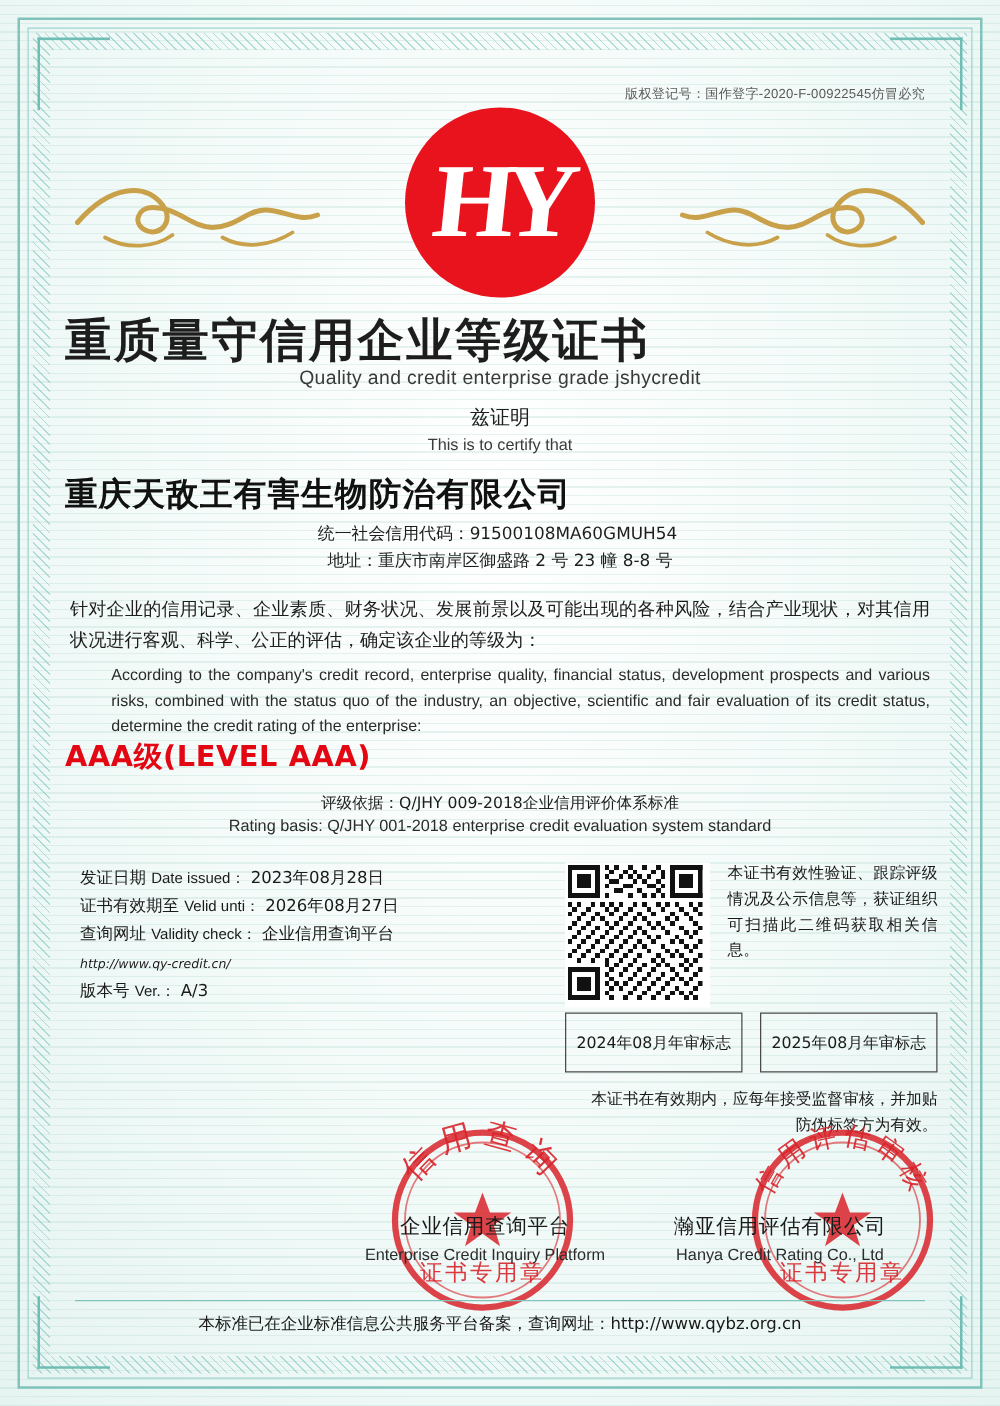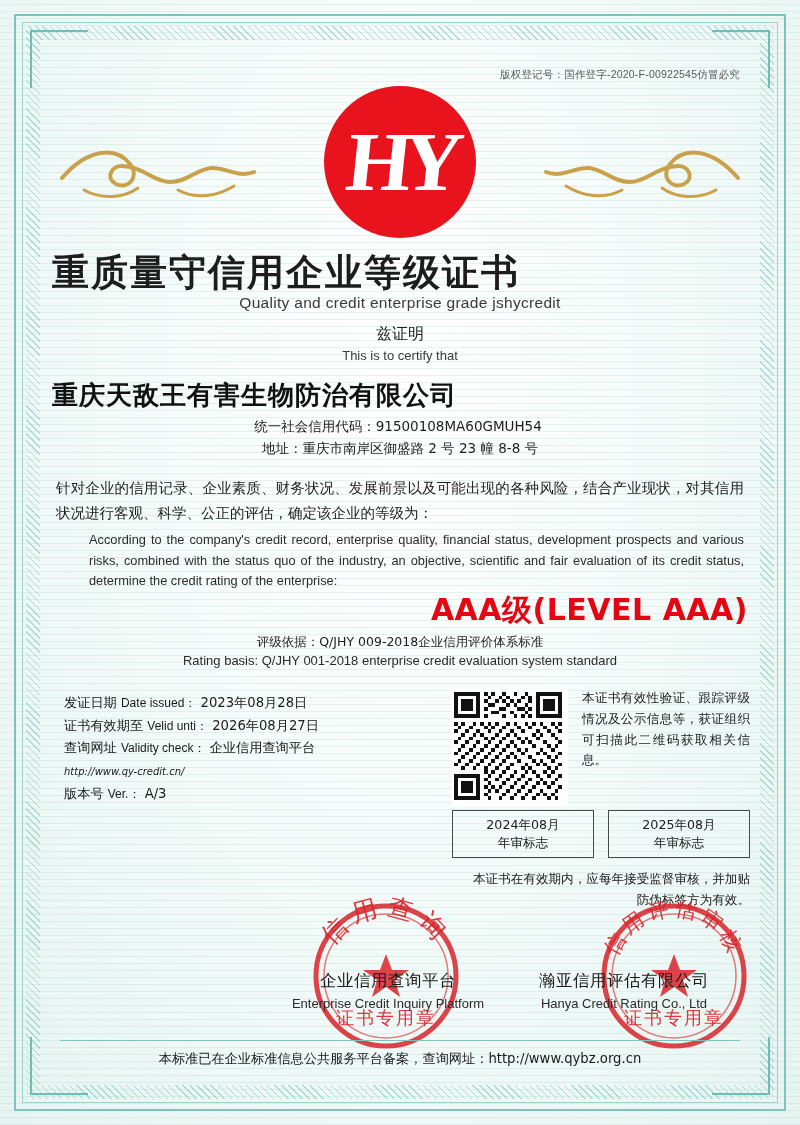--- a/index.html
+++ b/index.html
@@ -199,22 +199,22 @@
     color: #2b2b2b;
     text-align: justify;
     margin-left: 33px;
   }
 
   
   .level {
     position: absolute;
     top: 550px;
     left: 0; right: 0;
-    text-align: right;
-    font-size: 30px;
+    text-align: left;
+    font-size: 23px;
     font-weight: bold;
     color: #e30613;
     letter-spacing: 0.5px;
     font-family: "DejaVu Sans", "Liberation Sans", sans-serif;
   }
   .basis-cn {
     position: absolute;
     top: 594px;
     left: 0; right: 0;
     text-align: center;
@@ -278,21 +278,21 @@
     left: 400px;
     width: 298px;
     display: flex;
     gap: 14px;
   }
   .year-box {
     flex: 1;
     border: 1px solid #4a4a4a;
     height: 46px;
     display: flex;
-    flex-direction: column;
+    flex-direction: row;
     align-items: center;
     justify-content: center;
     font-size: 12.6px;
     line-height: 1.45;
     color: #1a1a1a;
     font-family: "DejaVu Sans", "Liberation Sans", sans-serif;
   }
 
   .validity-note {
     position: absolute;

